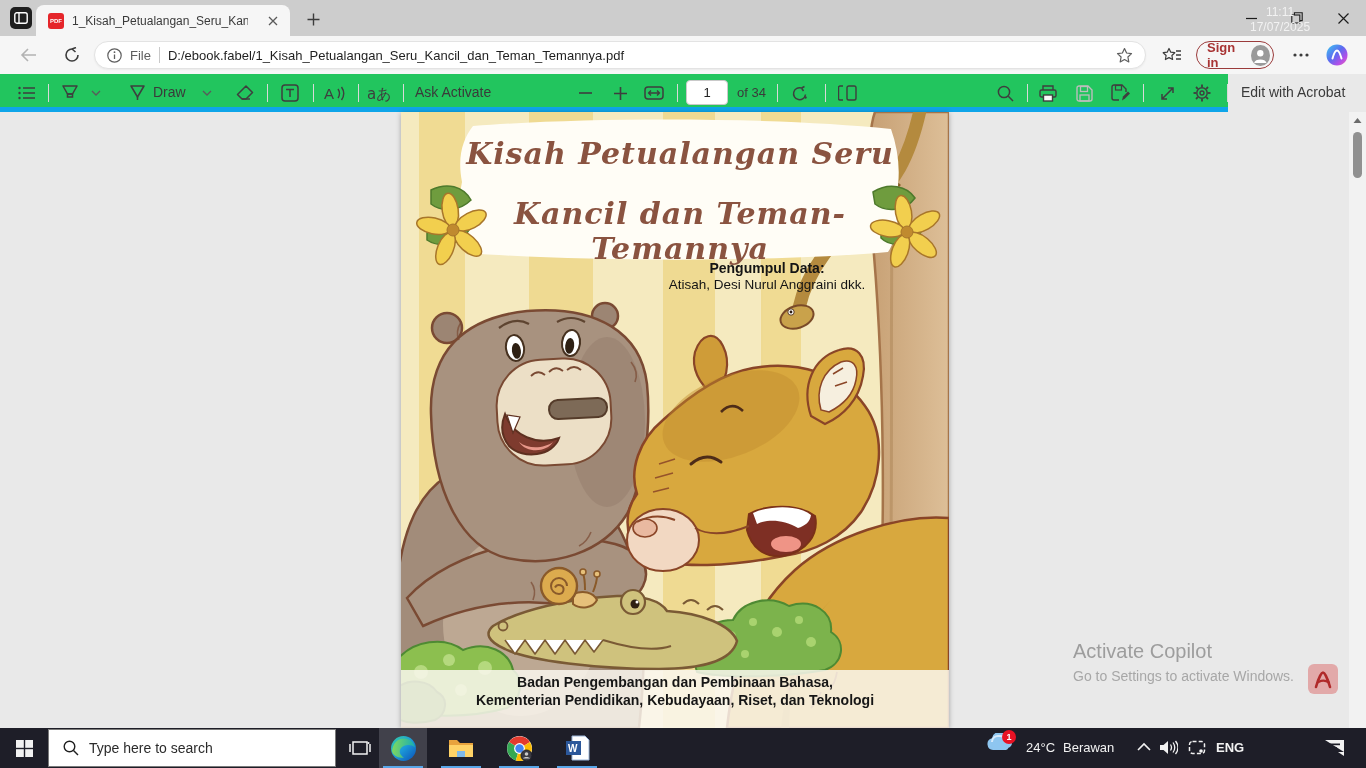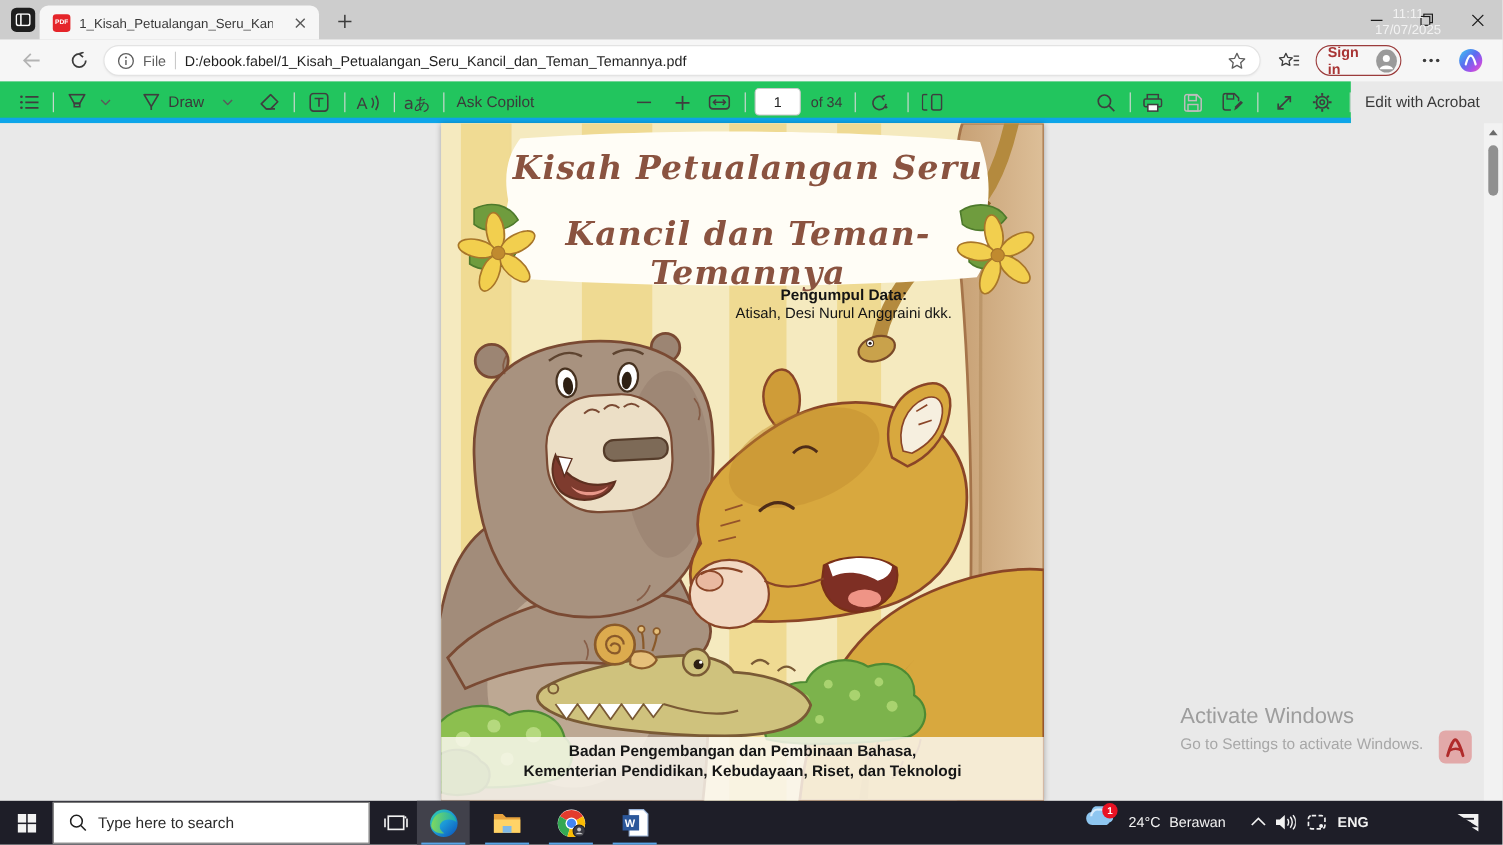--- a/index.html
+++ b/index.html
@@ -223,21 +223,21 @@
         <path d="M14,4 q3,4.5 0,9 M17.5,2 q4.5,6.5 0,13" fill="none" stroke="#3e3e3e" stroke-width="1.4"></path>
       </svg>
   </div>
   <div class="tb-sep" style="left:358px;"></div>
   <div class="tb-ic" style="left:381px;">
     <svg width="28" height="17" viewBox="0 0 28 17">
         <text x="0" y="14" font-size="15" font-family="DejaVu Sans" fill="#3e3e3e">aあ</text>
       </svg>
   </div>
   <div class="tb-sep" style="left:403px;"></div>
-  <div class="tb-label" style="left:415px;">Ask Copilot</div>
+  <div class="tb-label" style="left:415px;">Ask Activate</div>
 
   <div class="tb-ic" style="left:585px;">
     <svg width="13" height="2" viewBox="0 0 13 2">
         <line x1="0" y1="1" x2="13" y2="1" stroke="#3e3e3e" stroke-width="1.6"></line>
       </svg>
   </div>
   <div class="tb-ic" style="left:620px;">
     <svg width="13" height="13" viewBox="0 0 13 13">
         <path d="M6.5,0 V13 M0,6.5 H13" stroke="#3e3e3e" stroke-width="1.6"></path>
       </svg>
@@ -485,21 +485,21 @@
   </div>
 
   <div class="scrollbar">
     <svg class="sb-arrow" width="9" height="7" viewBox="0 0 9 7">
         <path d="M0.5,6 L4.5,1 L8.5,6 Z" fill="#6b6b6b"></path>
       </svg>
     <div class="sb-thumb"></div>
   </div>
 </div>
 
-<div class="watermark1">Activate Windows</div>
+<div class="watermark1">Activate Copilot</div>
 <div class="watermark2">Go to Settings to activate Windows.</div>
 <div class="acro-float">
   <svg width="22" height="20" viewBox="0 0 22 20">
       <path d="M4,18 C6.5,9 9.5,3.5 11,3.5 C12.5,3.5 15.5,9 18,18" fill="none" stroke="#b02a2a" stroke-width="2.6" stroke-linecap="round"></path>
       <path d="M6.5,13 C10,11.2 13.5,11.2 17,13.5" fill="none" stroke="#b02a2a" stroke-width="2.2" stroke-linecap="round"></path>
     </svg>
 </div>
 
 <div class="taskbar"></div>
 

